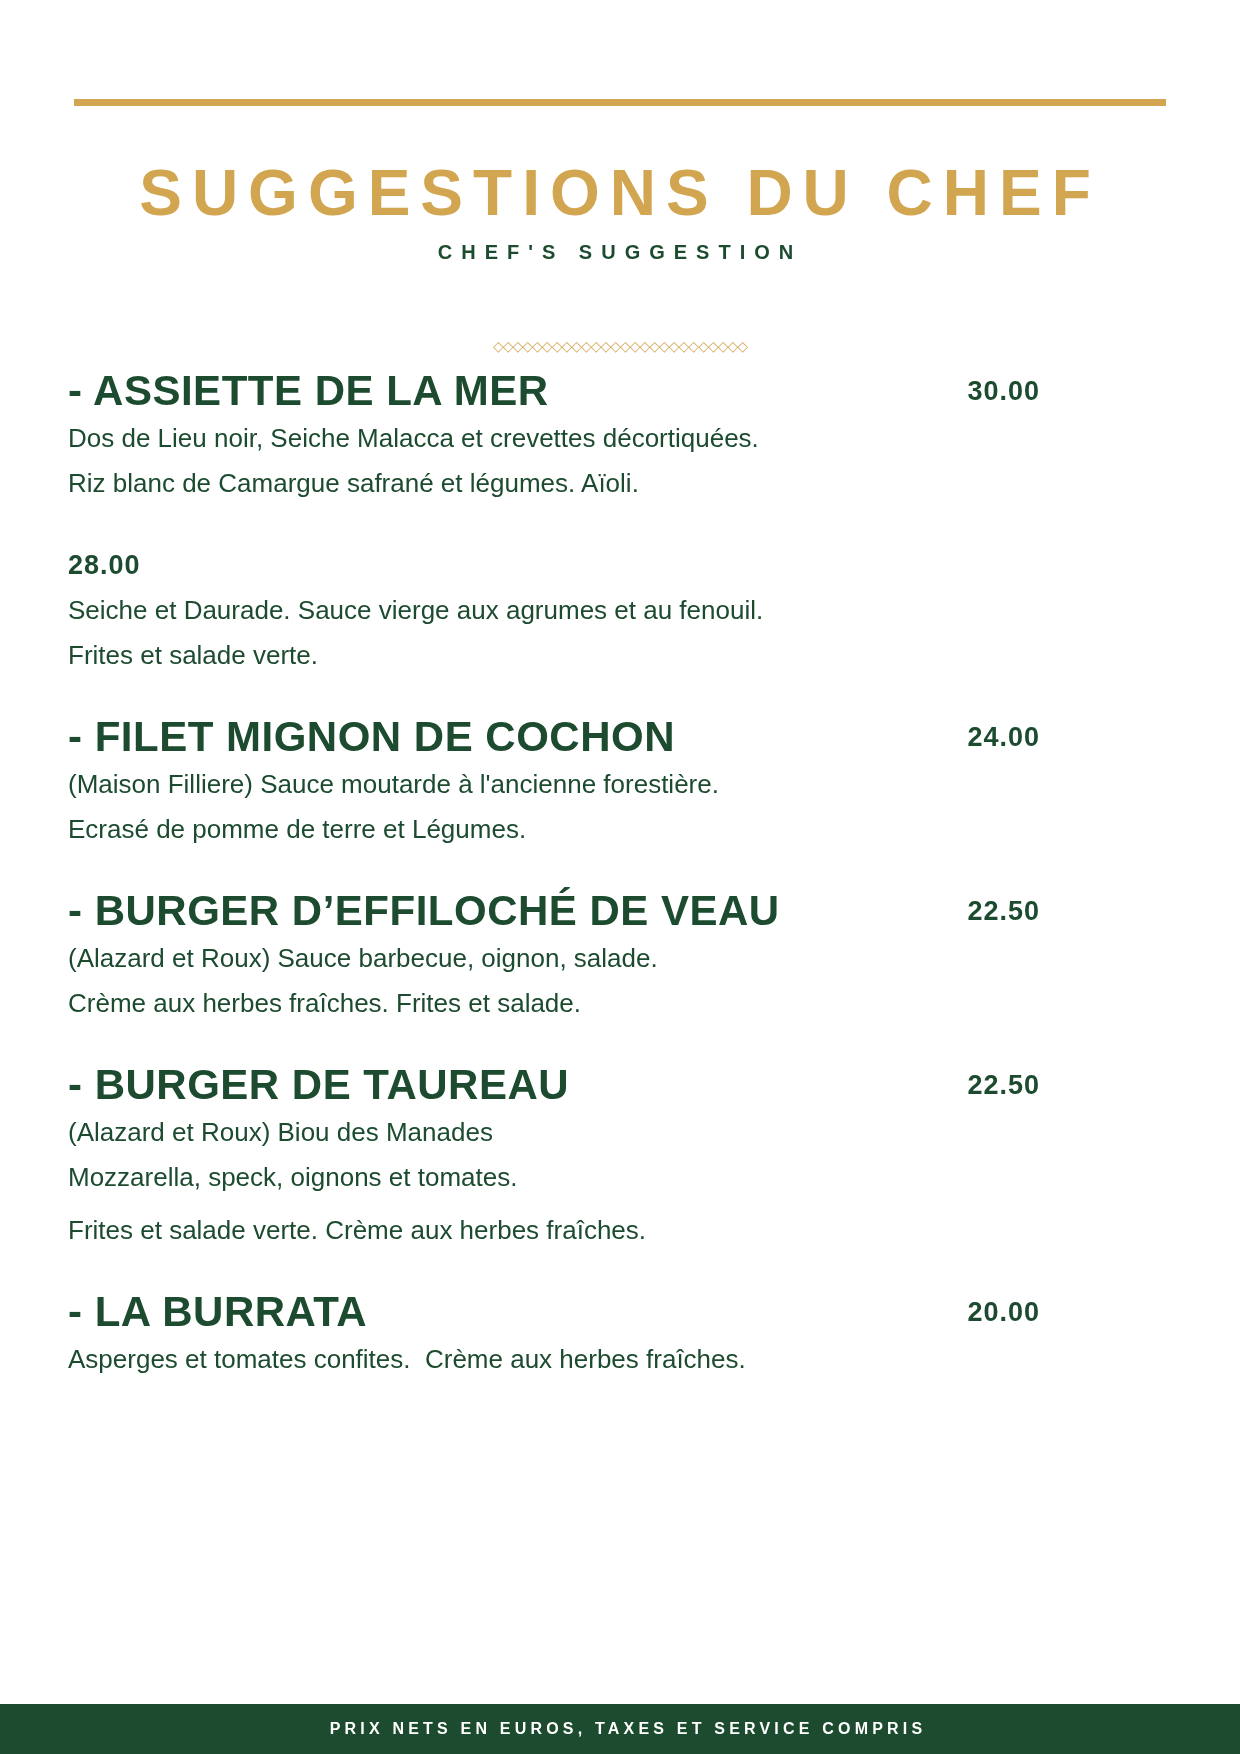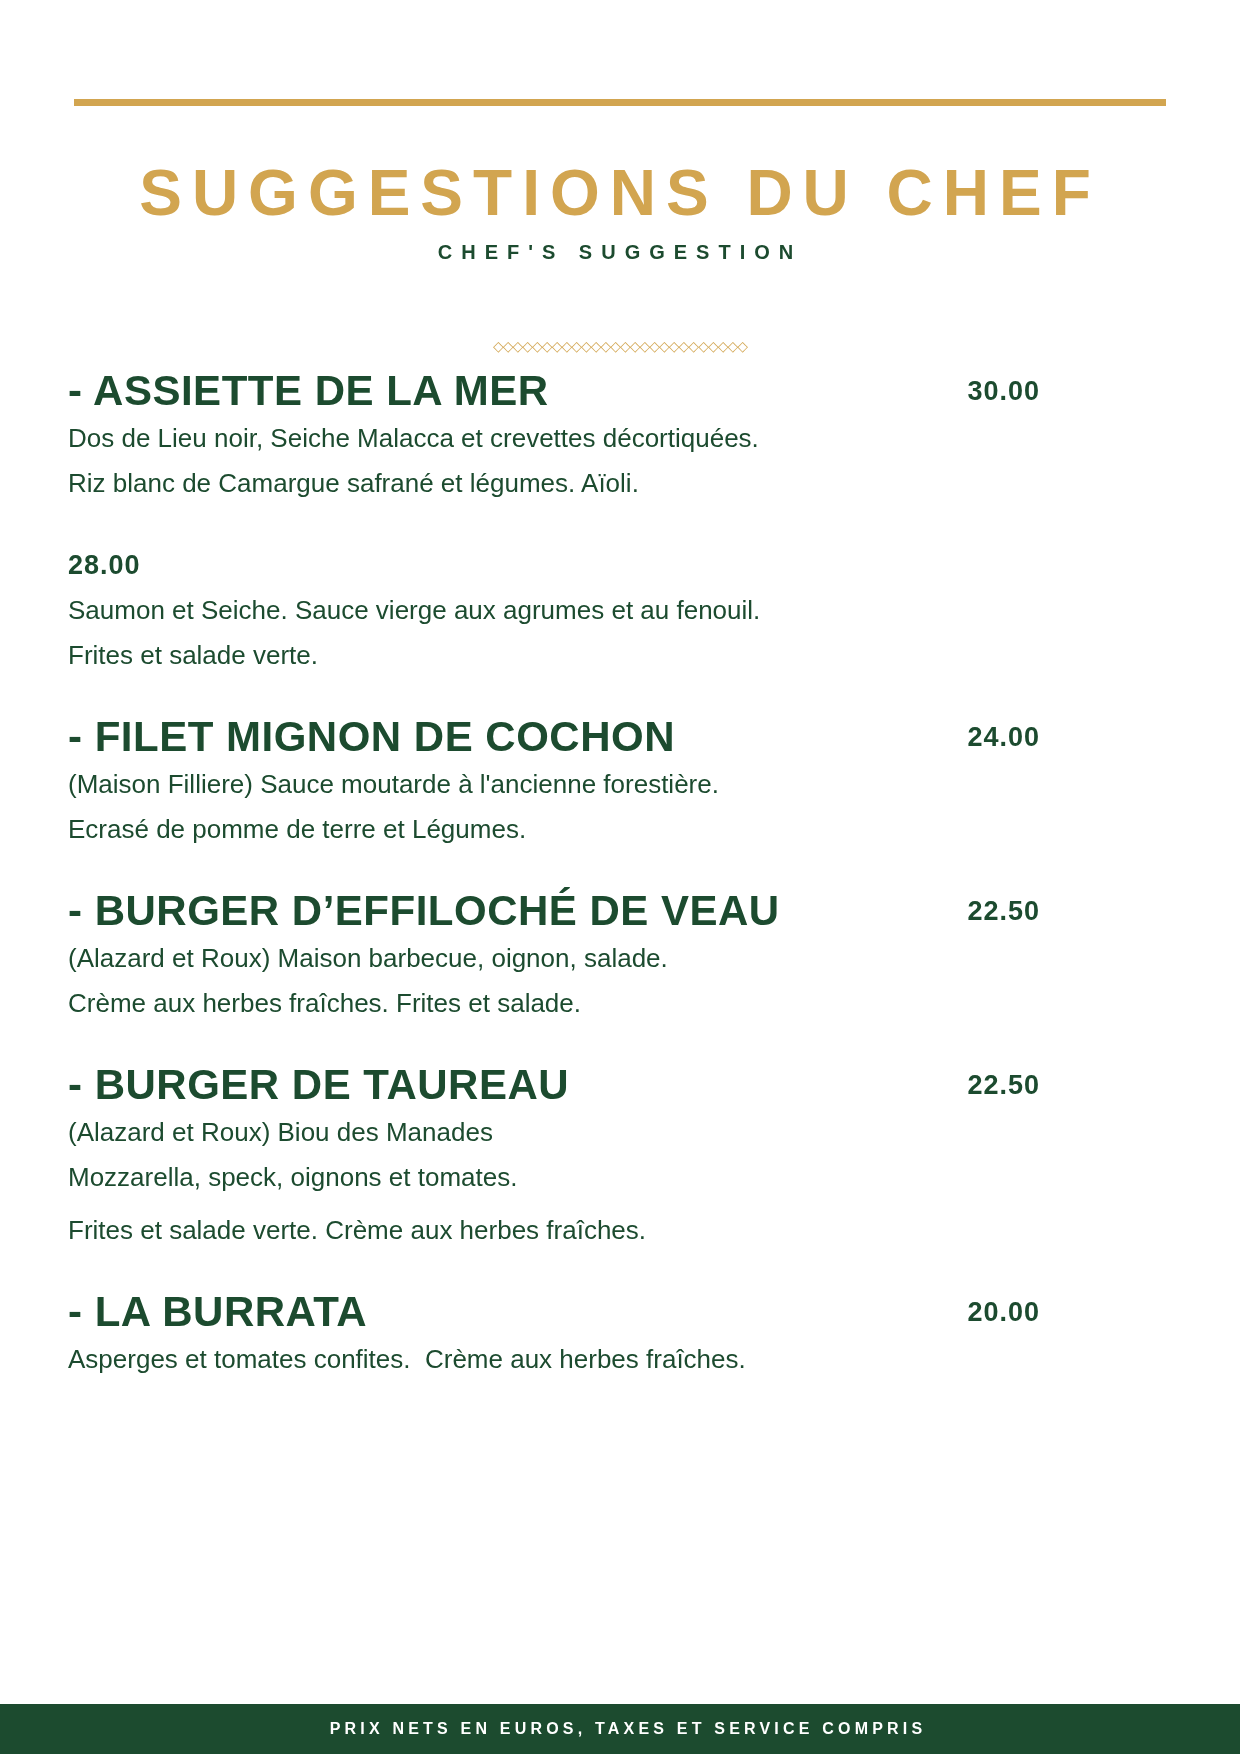--- a/index.html
+++ b/index.html
@@ -139,39 +139,39 @@
         <div class="item-price">30.00</div>
       </div>
       <p class="item-desc">Dos de Lieu noir, Seiche Malacca et crevettes décortiquées.</p>
       <p class="item-desc">Riz blanc de Camargue safrané et légumes. Aïoli.</p>
     </section>
 
     <section class="item">
       <div class="item-head">
         <div class="item-price">28.00</div>
       </div>
-      <p class="item-desc">Saumon et Seiche. Sauce vierge aux agrumes et au fenouil.</p>
+      <p class="item-desc">Seiche et Daurade. Sauce vierge aux agrumes et au fenouil.</p>
       <p class="item-desc">Frites et salade verte.</p>
     </section>
 
     <section class="item">
       <div class="item-head">
         <h2 class="item-name">- FILET MIGNON DE COCHON</h2>
         <div class="item-price">24.00</div>
       </div>
       <p class="item-desc">(Maison Filliere) Sauce moutarde à l'ancienne forestière.</p>
       <p class="item-desc">Ecrasé de pomme de terre et Légumes.</p>
     </section>
 
     <section class="item">
       <div class="item-head">
         <h2 class="item-name">- BURGER D’EFFILOCHÉ DE VEAU</h2>
         <div class="item-price">22.50</div>
       </div>
-      <p class="item-desc">(Alazard et Roux) Maison barbecue, oignon, salade.</p>
+      <p class="item-desc">(Alazard et Roux) Sauce barbecue, oignon, salade.</p>
       <p class="item-desc">Crème aux herbes fraîches. Frites et salade.</p>
     </section>
 
     <section class="item">
       <div class="item-head">
         <h2 class="item-name">- BURGER DE TAUREAU</h2>
         <div class="item-price">22.50</div>
       </div>
       <p class="item-desc">(Alazard et Roux) Biou des Manades</p>
       <p class="item-desc">Mozzarella, speck, oignons et tomates.</p>

